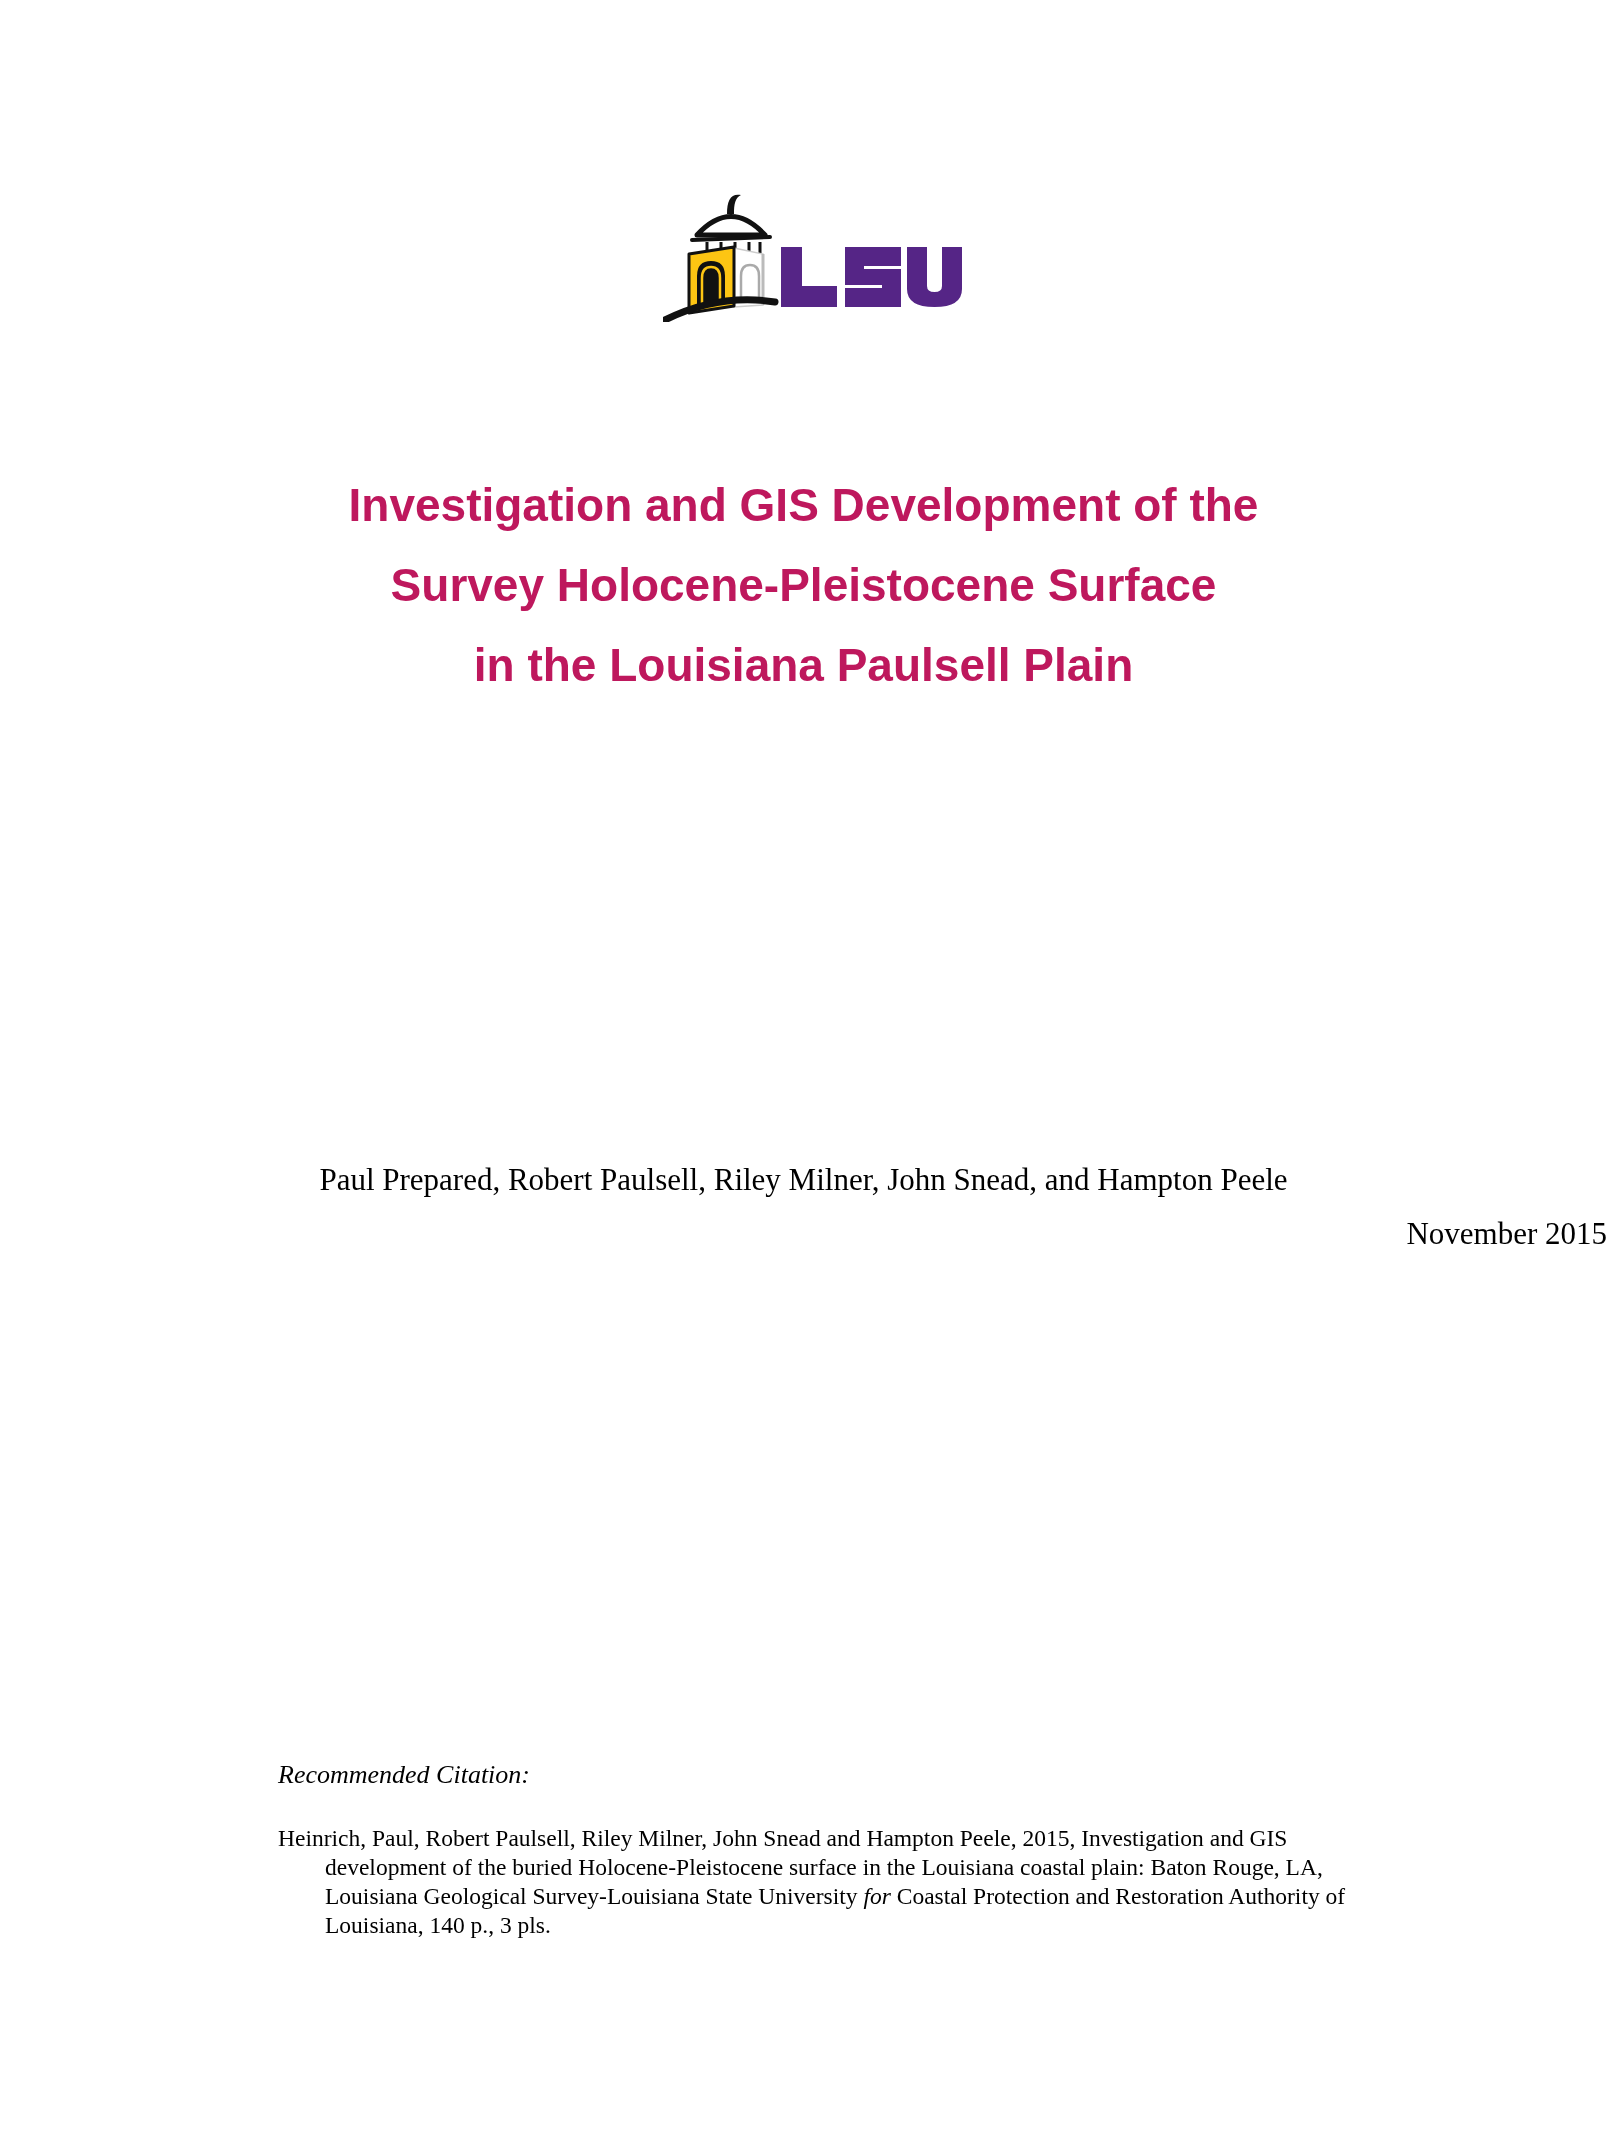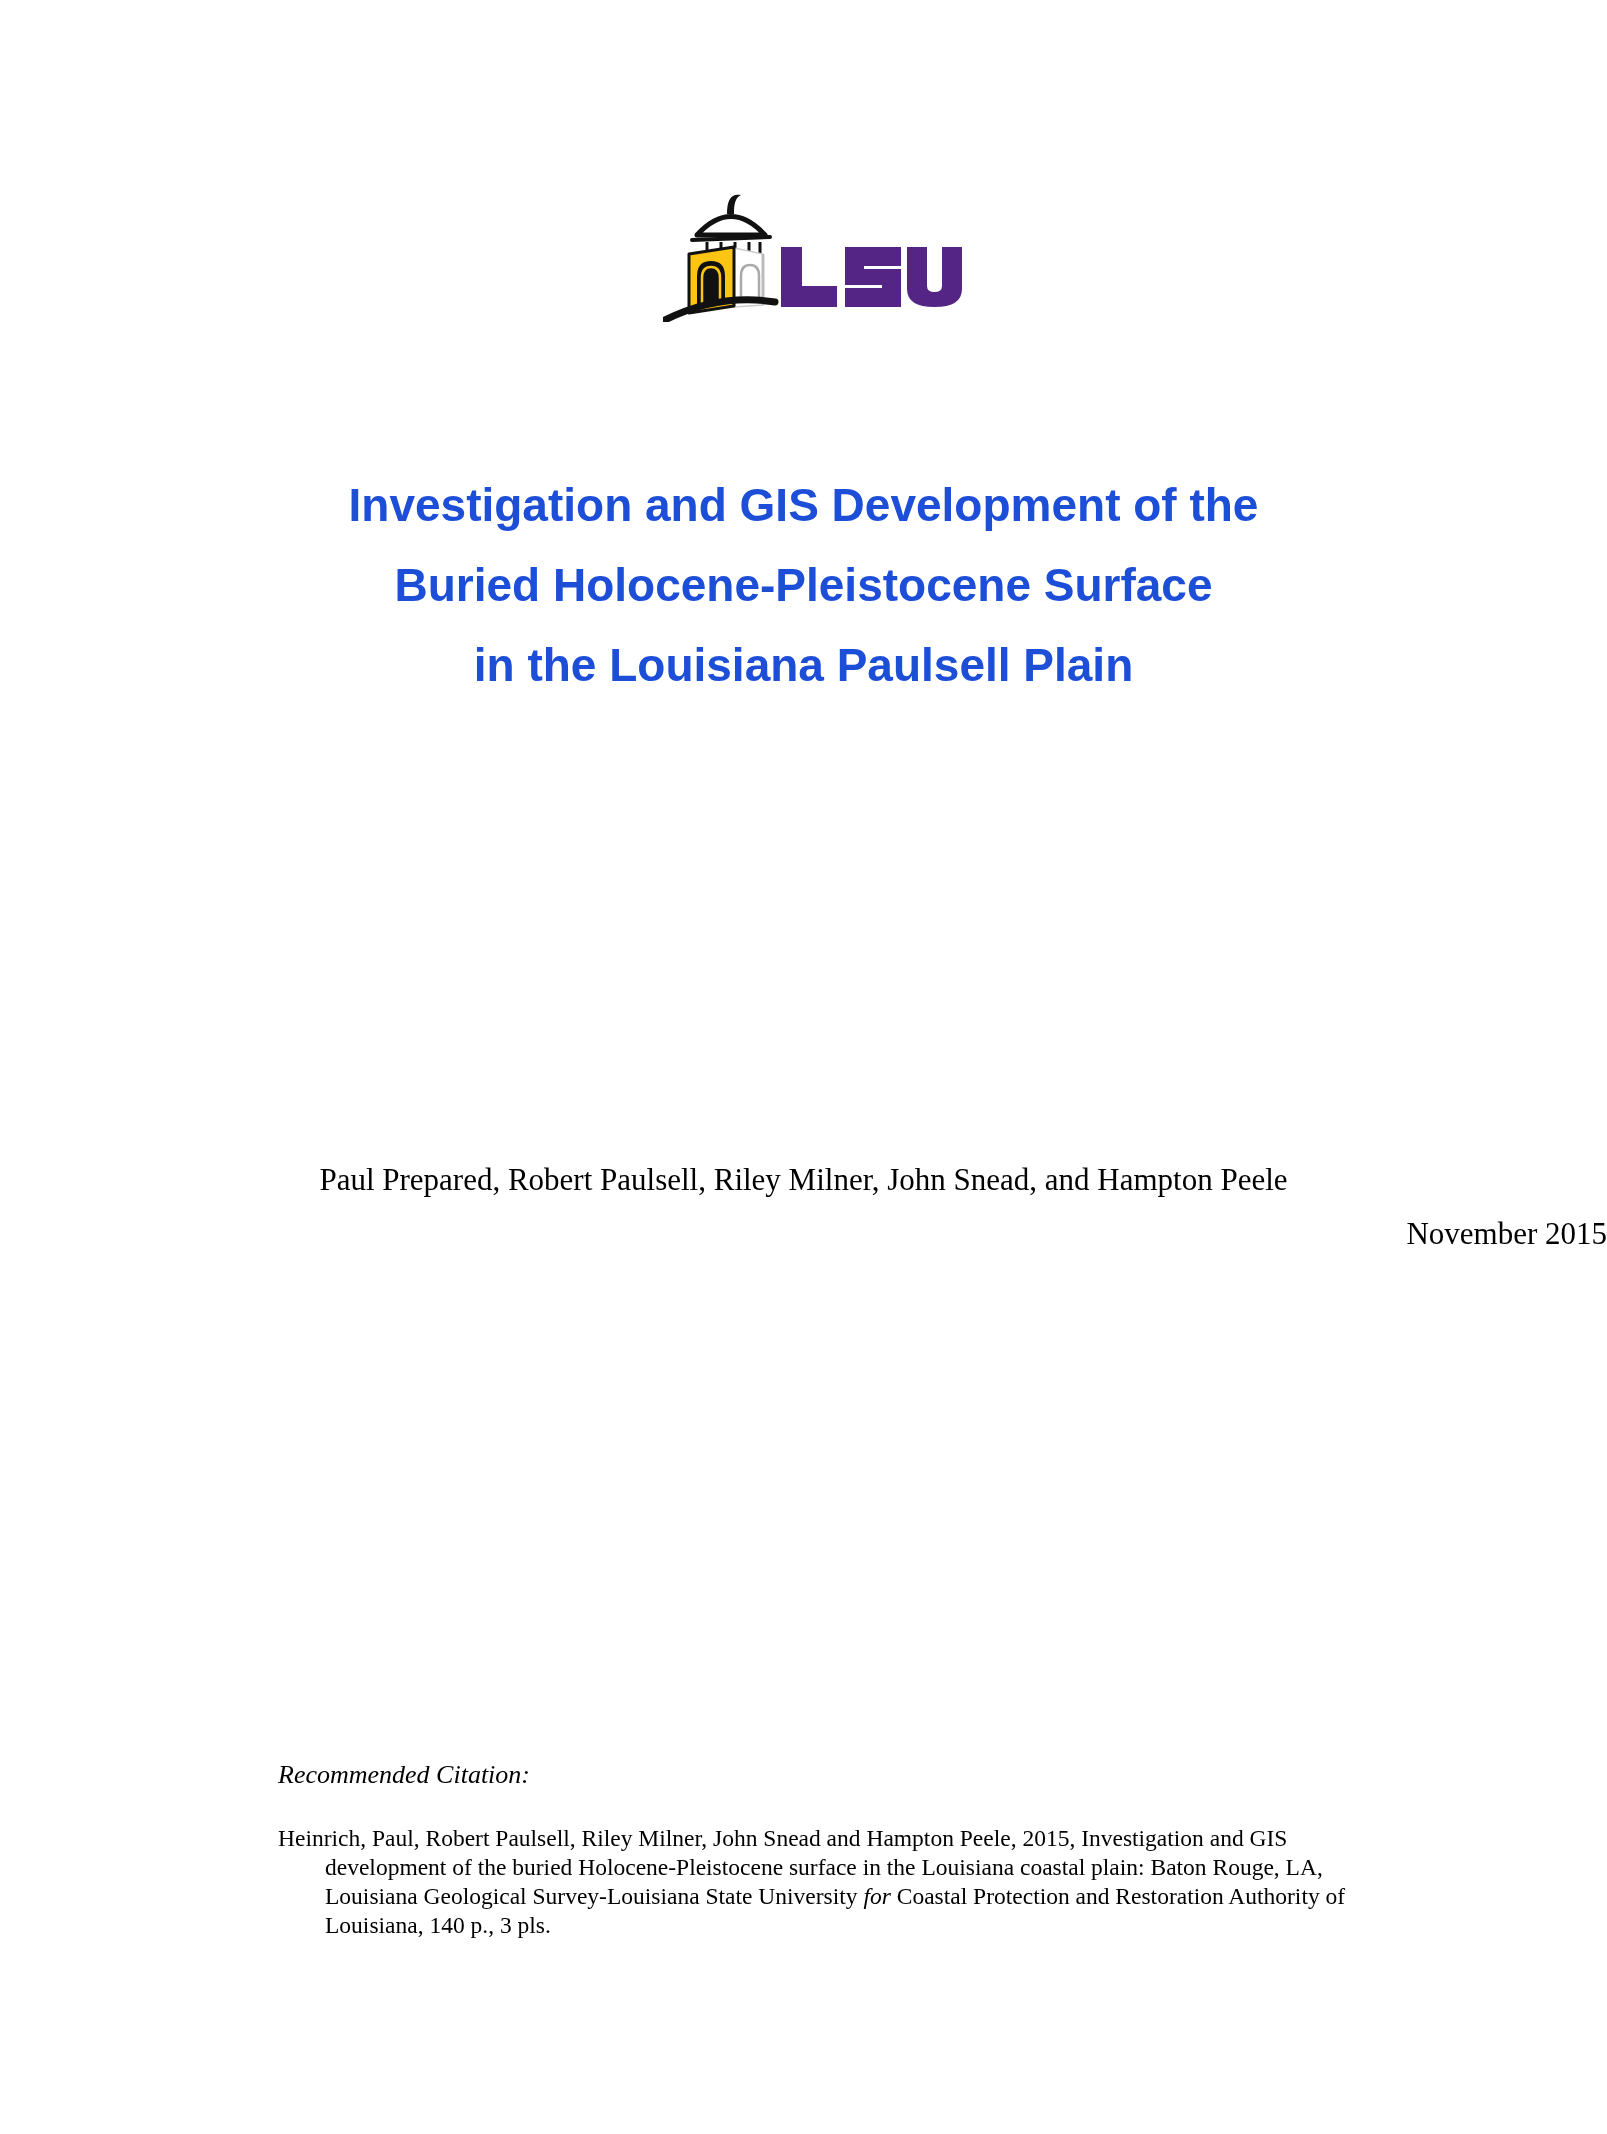--- a/index.html
+++ b/index.html
@@ -33,21 +33,21 @@
   .title-block {
     position: absolute;
     top: 465px;
     left: 0;
     right: 0;
     text-align: center;
     font-family: "Liberation Sans", "DejaVu Sans", sans-serif;
     font-weight: bold;
     font-size: 46px;
     line-height: 80px;
-    color: #1d4ed8;
+    color: #be185d;
   }
 
   
   .contract-block {
     position: absolute;
     top: 798px;
     left: 0;
     right: 0;
     text-align: center;
     font-style: italic;
@@ -143,21 +143,21 @@
       <g>
         <path d="M118,55 h21 v39 h35 v21 h-56 z" fill="#552586"></path>
         <path d="M182,55 h56 v19 h-37 v3 h37 v38 h-56 v-19 h37 v-3 h-37 z" fill="#552586"></path>
         <path d="M244,55 h20 v39 q0,6 7.5,6 q7.5,0 7.5,-6 v-39 h20 v42 q0,18 -27.5,18 q-27.5,0 -27.5,-18 z" fill="#552586"></path>
       </g>
     </svg>
   </div>
 
   <div class="title-block">
     <div>Investigation and GIS Development of the</div>
-    <div>Buried Holocene-Pleistocene Surface</div>
+    <div>Survey Holocene-Pleistocene Surface</div>
     <div>in the Louisiana Paulsell Plain</div>
   </div>
 
 
   <div class="authors-line">Paul Prepared, Robert Paulsell, Riley Milner, John Snead, and Hampton Peele</div>
   <div class="date-line">November 2015</div>
 
 
   <div class="citation-heading">Recommended Citation:</div>
   <p class="citation-body"><span>Heinrich, Paul, Robert Paulsell, Riley Milner, John Snead and Hampton Peele, 2015, Investigation and GIS development of the buried Holocene-Pleistocene surface in the Louisiana coastal plain: Baton Rouge, LA, Louisiana Geological Survey-Louisiana State University </span><span class="italic-word">for</span><span> Coastal Protection and Restoration Authority of Louisiana, 140 p., 3 pls.</span></p>

